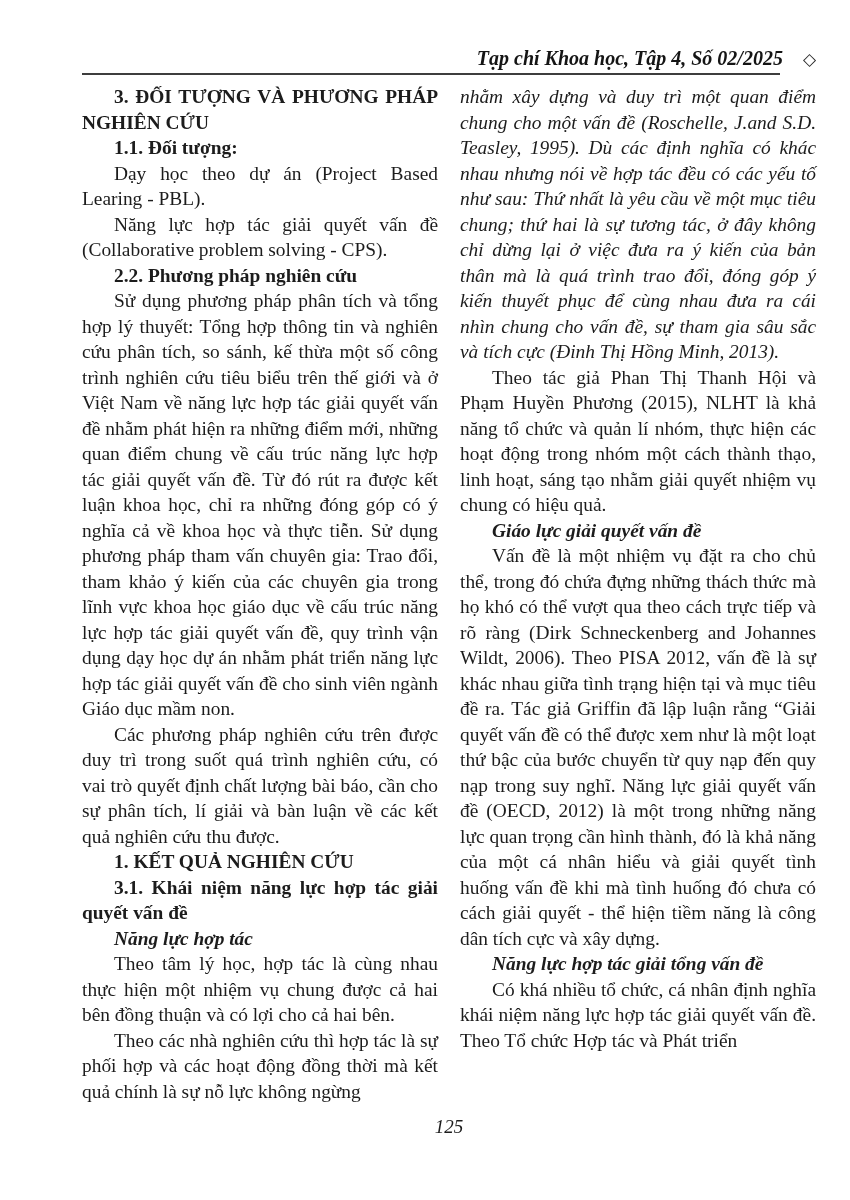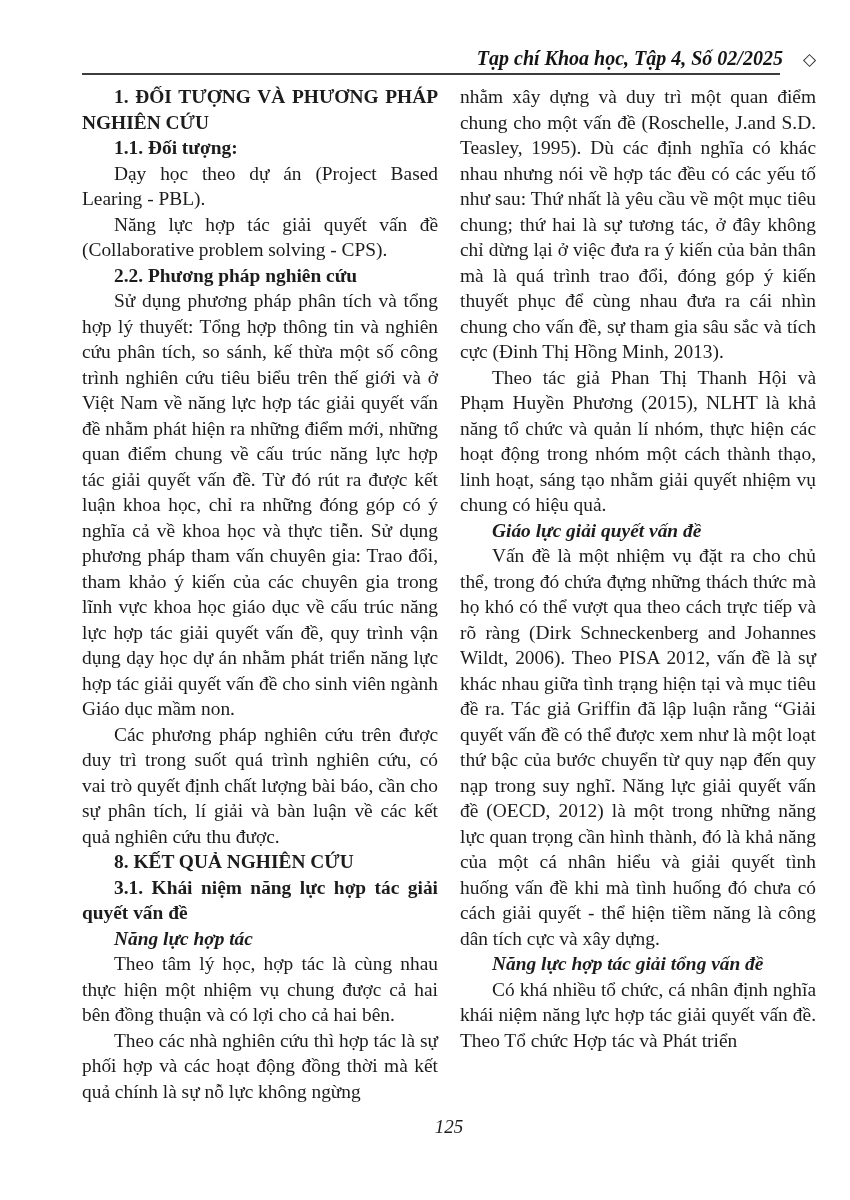--- a/index.html
+++ b/index.html
@@ -49,21 +49,21 @@
   }
   .col {
     width: 356px;
     font-size: 19.4px;
     line-height: 25.5px;
     text-align: justify;
   }
   .col p { margin: 0; text-indent: 32px; }
   .hb  { font-weight: bold; }
   .sub { font-weight: bold; font-style: italic; }
-  .cont { text-indent: 0 !important; }
+  .cont { text-indent: 0 !important; font-style: italic; }
   
   .footer {
     position: absolute;
     top: 1116px;
     left: 0; right: 0;
     text-align: center;
     font-size: 19px;
     color: #1c1c1c;
     font-style: italic;
   }
@@ -77,28 +77,28 @@
     <div class="header-row">
       <span class="journal-title">Tạp chí Khoa học, Tập 4, Số 02/2025</span>
       <span class="diamond">◇</span>
     </div>
     <div class="header-rule"></div>
   </header>
 
   <main class="columns">
 
     <section class="col">
-      <p class="hb">1. ĐỐI TƯỢNG VÀ PHƯƠNG PHÁP NGHIÊN CỨU</p>
+      <p class="hb">3. ĐỐI TƯỢNG VÀ PHƯƠNG PHÁP NGHIÊN CỨU</p>
       <p class="hb">1.1. Đối tượng:</p>
       <p>Dạy học theo dự án (Project Based Learing - PBL).</p>
       <p>Năng lực hợp tác giải quyết vấn đề (Collaborative problem solving - CPS).</p>
       <p class="hb">2.2. Phương pháp nghiên cứu</p>
       <p>Sử dụng phương pháp phân tích và tổng hợp lý thuyết: Tổng hợp thông tin và nghiên cứu phân tích, so sánh, kế thừa một số công trình nghiên cứu tiêu biểu trên thế giới và ở Việt Nam về năng lực hợp tác giải quyết vấn đề nhằm phát hiện ra những điểm mới, những quan điểm chung về cấu trúc năng lực hợp tác giải quyết vấn đề. Từ đó rút ra được kết luận khoa học, chỉ ra những đóng góp có ý nghĩa cả về khoa học và thực tiễn. Sử dụng phương pháp tham vấn chuyên gia: Trao đổi, tham khảo ý kiến của các chuyên gia trong lĩnh vực khoa học giáo dục về cấu trúc năng lực hợp tác giải quyết vấn đề, quy trình vận dụng dạy học dự án nhằm phát triển năng lực hợp tác giải quyết vấn đề cho sinh viên ngành Giáo dục mầm non.</p>
       <p>Các phương pháp nghiên cứu trên được duy trì trong suốt quá trình nghiên cứu, có vai trò quyết định chất lượng bài báo, cần cho sự phân tích, lí giải và bàn luận về các kết quả nghiên cứu thu được.</p>
-      <p class="hb">8. KẾT QUẢ NGHIÊN CỨU</p>
+      <p class="hb">1. KẾT QUẢ NGHIÊN CỨU</p>
       <p class="hb">3.1. Khái niệm năng lực hợp tác giải quyết vấn đề</p>
       <p class="sub">Năng lực hợp tác</p>
       <p>Theo tâm lý học, hợp tác là cùng nhau thực hiện một nhiệm vụ chung được cả hai bên đồng thuận và có lợi cho cả hai bên.</p>
       <p>Theo các nhà nghiên cứu thì hợp tác là sự phối hợp và các hoạt động đồng thời mà kết quả chính là sự nỗ lực không ngừng</p>
     </section>
 
     <section class="col">
       <p class="cont">nhằm xây dựng và duy trì một quan điểm chung cho một vấn đề (Roschelle, J.and S.D. Teasley, 1995). Dù các định nghĩa có khác nhau nhưng nói về hợp tác đều có các yếu tố như sau: Thứ nhất là yêu cầu về một mục tiêu chung; thứ hai là sự tương tác, ở đây không chỉ dừng lại ở việc đưa ra ý kiến của bản thân mà là quá trình trao đổi, đóng góp ý kiến thuyết phục để cùng nhau đưa ra cái nhìn chung cho vấn đề, sự tham gia sâu sắc và tích cực (Đinh Thị Hồng Minh, 2013).</p>
       <p>Theo tác giả Phan Thị Thanh Hội và Phạm Huyền Phương (2015), NLHT là khả năng tổ chức và quản lí nhóm, thực hiện các hoạt động trong nhóm một cách thành thạo, linh hoạt, sáng tạo nhằm giải quyết nhiệm vụ chung có hiệu quả.</p>
       <p class="sub">Giáo lực giải quyết vấn đề</p>

